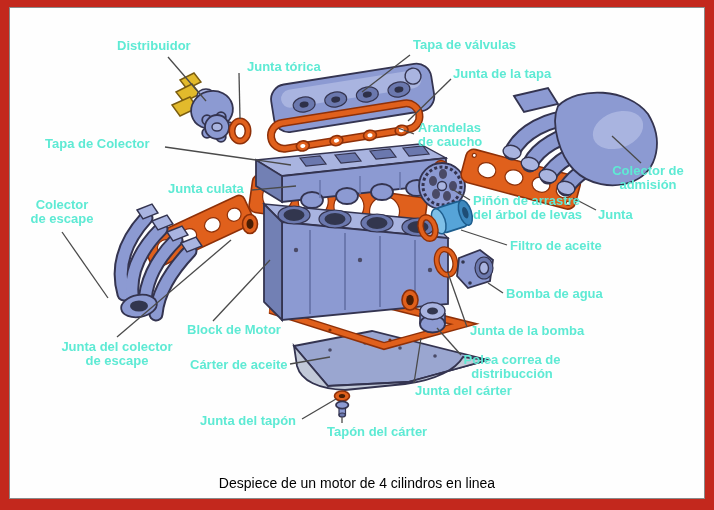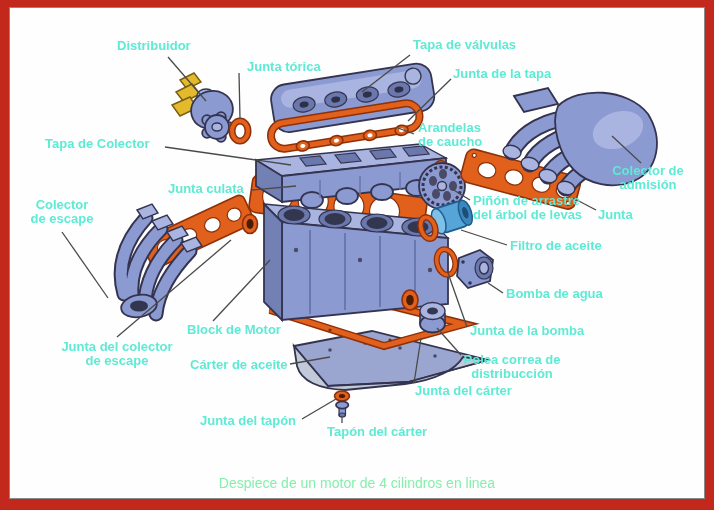--- a/index.html
+++ b/index.html
@@ -14,21 +14,21 @@
   }
   #art{position:absolute;left:0;top:0;pointer-events:none;}
   .lbl{
     position:absolute;z-index:5;
     font-weight:bold;font-size:13px;line-height:14px;color:#5eead4;
     white-space:pre-line;
   }
   .lbl.c{text-align:center;}
   #caption{
     position:absolute;left:9px;top:475px;width:696px;z-index:5;
-    text-align:center;font-size:14px;line-height:16px;color:#86efac;
+    text-align:center;font-size:14px;line-height:16px;color:#000000;
     font-weight:normal;
   }
   
   .pb{fill:#8C9AD2;stroke:#343450;stroke-width:1.8;}
   .pbl{fill:#A9B4E0;stroke:#343450;stroke-width:1.4;}
   .pbd{fill:#6B78AE;stroke:#343450;stroke-width:1.2;}
   .pblf{fill:#7280B4;stroke:#343450;stroke-width:1.8;}
   .og{fill:#E0601C;stroke:#8E3008;stroke-width:1.6;}
   .hole{fill:#ffffff;stroke:#8E3008;stroke-width:1.2;}
   .dot{fill:#7a2c08;stroke:none;}

